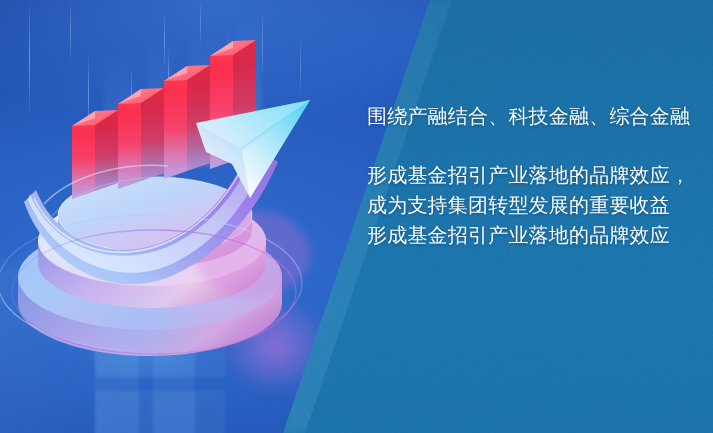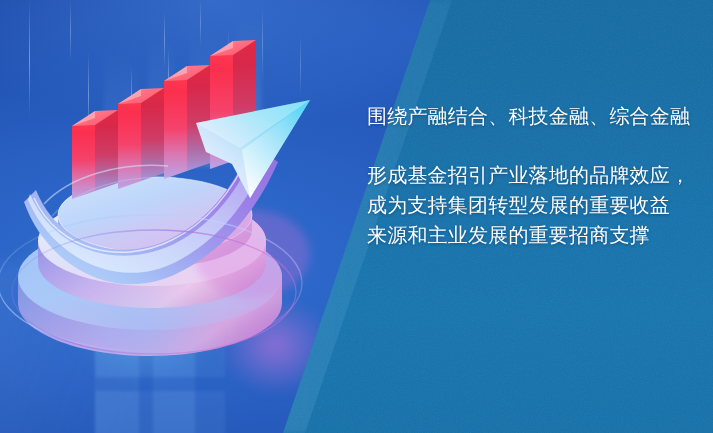--- a/index.html
+++ b/index.html
@@ -378,18 +378,18 @@
 
   <div class="copy">
 
     <div class="para">
       <div class="line">围绕产融结合、科技金融、综合金融</div>
     </div>
 
     <div class="para">
       <div class="line">形成基金招引产业落地的品牌效应，</div>
       <div class="line">成为支持集团转型发展的重要收益</div>
-      <div class="line">来源和主业发展的重要招商支撑</div>
+      <div class="line">形成基金招引产业落地的品牌效应</div>
     </div>
 
   </div>
 
 </div>
 
 </body></html>

